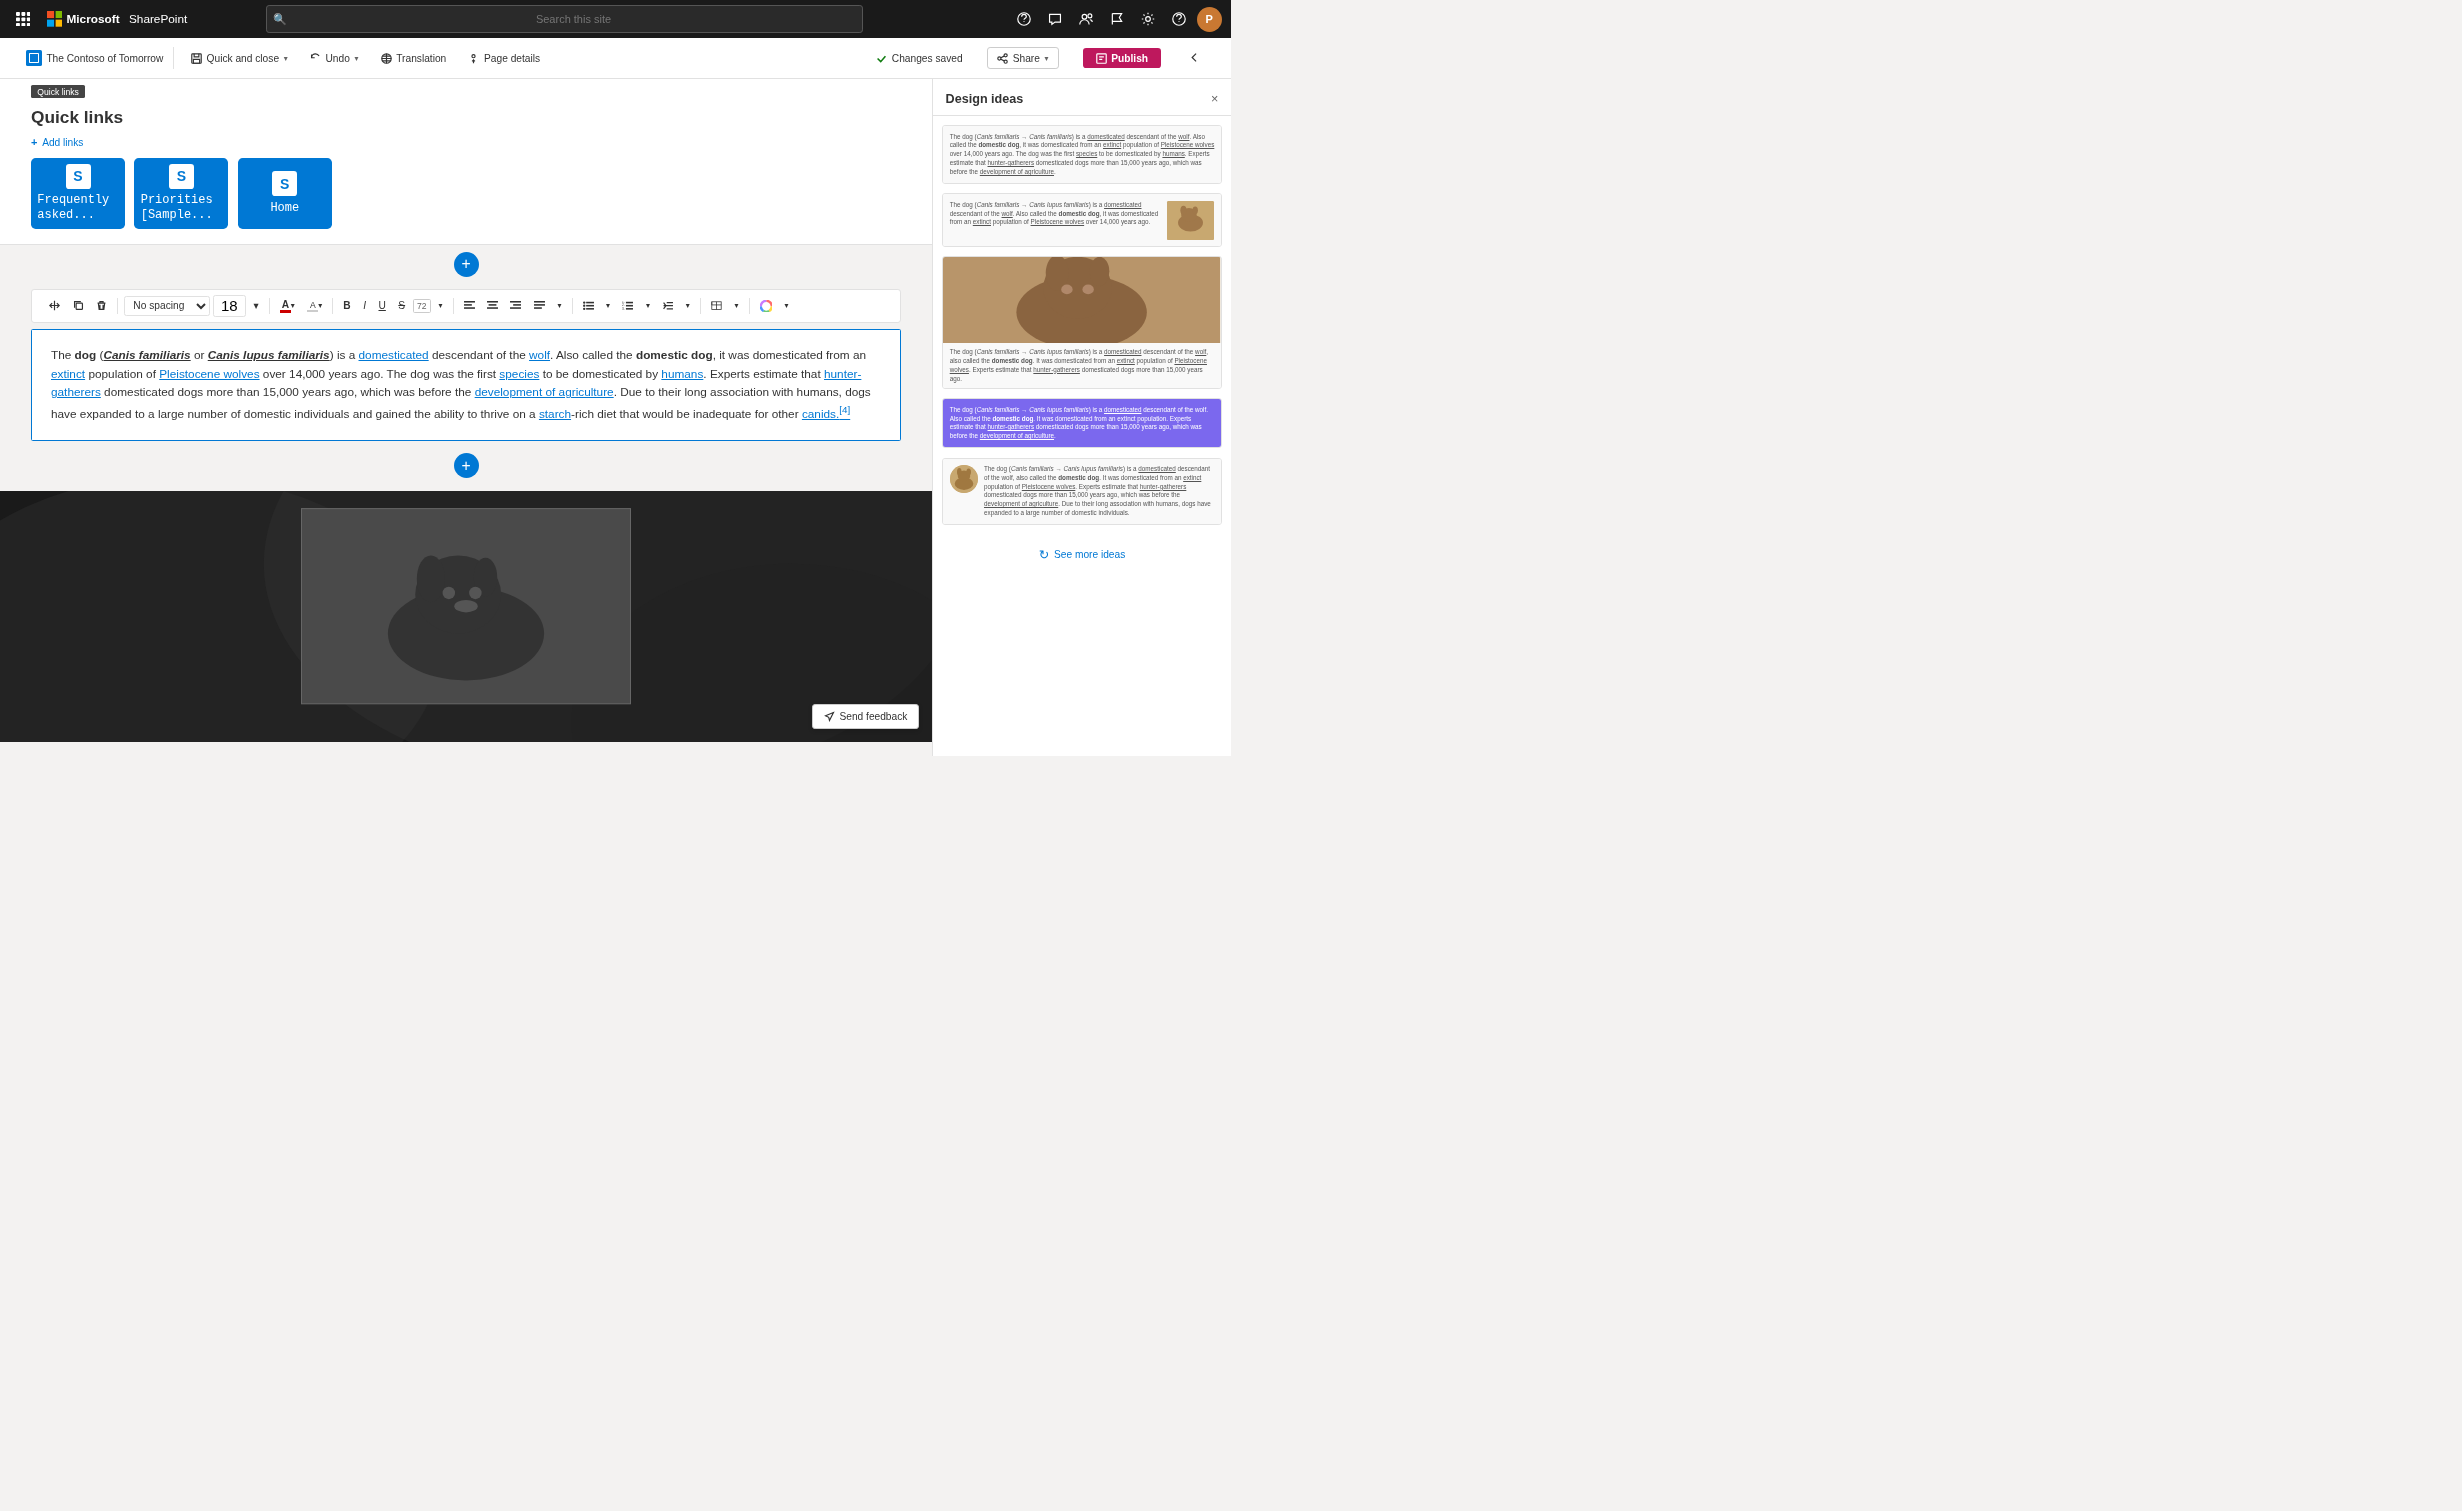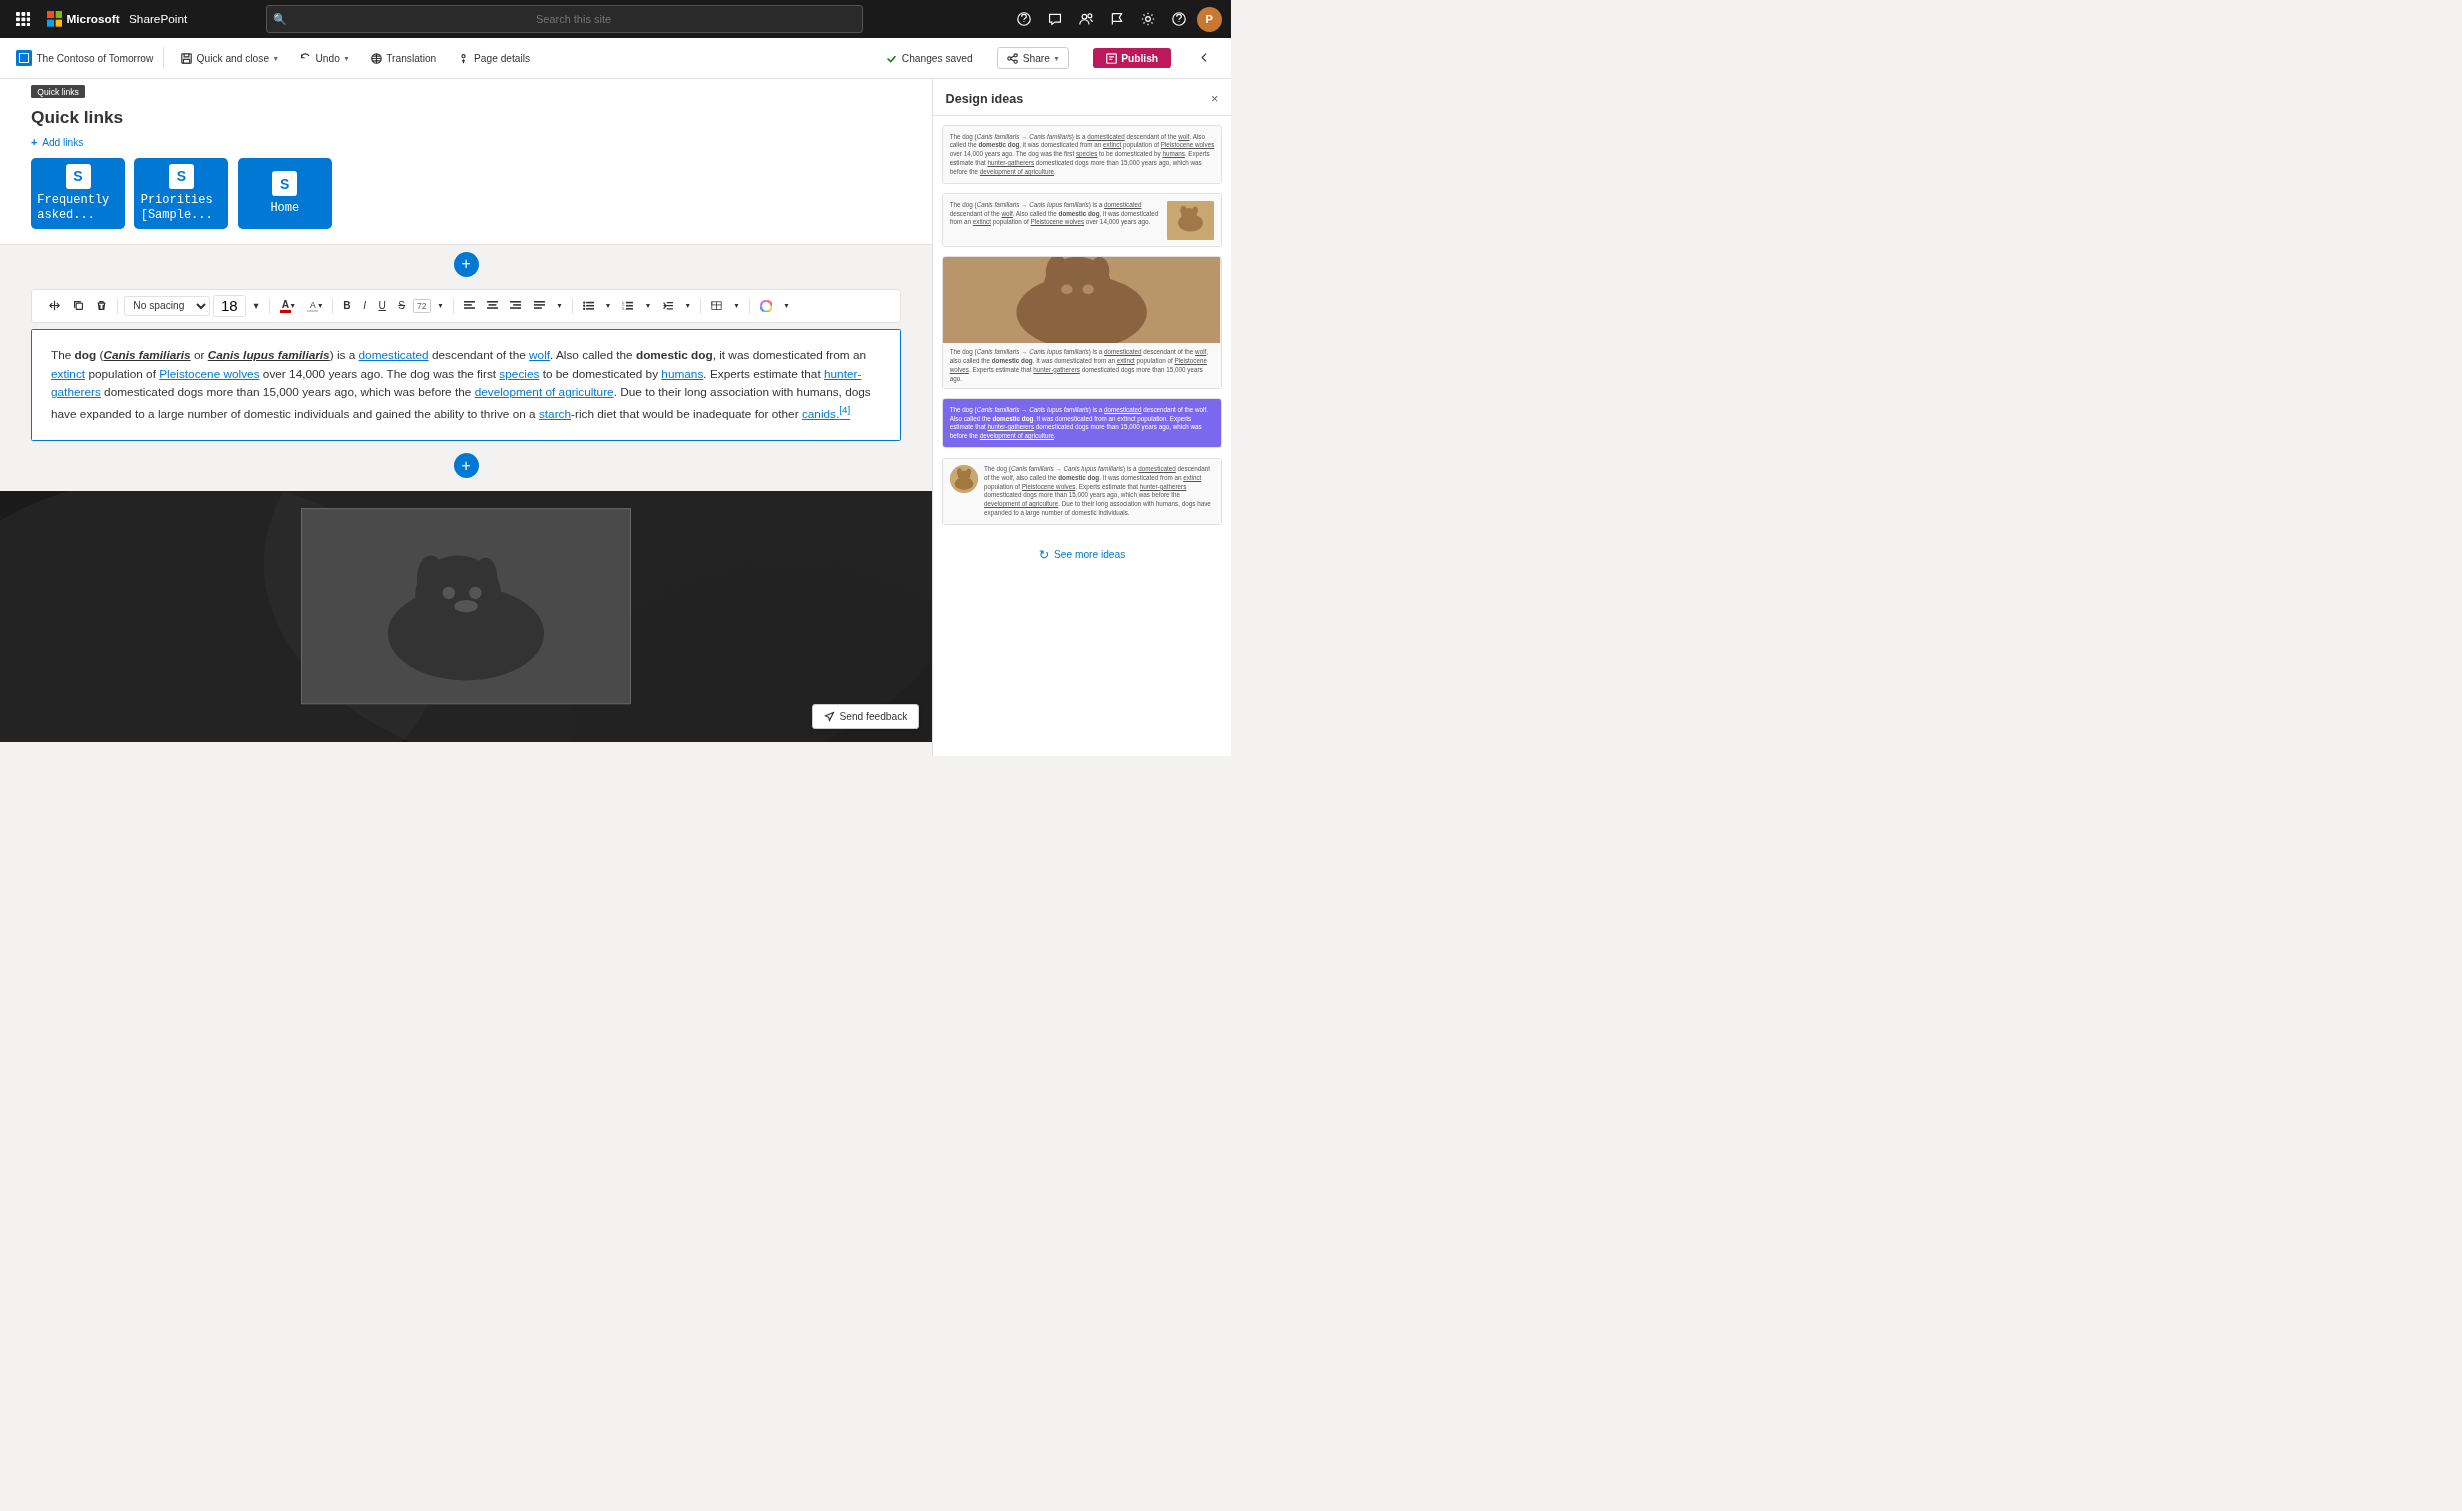--- a/index.html
+++ b/index.html
@@ -19,21 +19,21 @@
     .nav-search-icon { position: absolute; left: 7.9px; top: 50%; transform: translateY(-50%); color: #aaa; font-size: 11px; }
     .nav-actions { display: flex; align-items: center; gap: 3.1px; margin-left: auto; }
     .nav-action-btn {
       width: 28px; height: 28px; border-radius: 3.1px; background: transparent; border: none;
       color: #fff; font-size: 12.6px; cursor: pointer; display: flex; align-items: center; justify-content: center;
     }
     .nav-avatar { width: 25px; height: 25px; border-radius: 50%; background: #c97832; display: flex; align-items: center; justify-content: center; color: #fff; font-size: 11px; font-weight: 600; cursor: pointer; }
 
     
     .toolbar {
-      display: flex; align-items: center; background: #fff; height: 41px; padding: 0 16px;
+      display: flex; align-items: center; background: #fff; height: 41px; padding: 0 26px;
       border-bottom: 0.8px solid #e1e1e1; gap: 6.3px;
     }
     .toolbar-page-info { display: flex; align-items: center; gap: 4.7px; font-size: 10.2px; color: #333; }
     .toolbar-page-icon { width: 15.7px; height: 15.7px; background: #0078d4; border-radius: 1.6px; display: flex; align-items: center; justify-content: center; }
     .toolbar-page-icon-inner { width: 9.4px; height: 9.4px; border: 1.6px solid #fff; border-radius: 0.8px; }
     .toolbar-divider { width: 0.8px; height: 22px; background: #e1e1e1; margin: 0 3.1px; }
     .toolbar-btn {
       display: flex; align-items: center; gap: 4.7px; padding: 4.7px 7.9px; border: none; background: transparent;
       border-radius: 3.1px; cursor: pointer; font-size: 10.2px; color: #333; white-space: nowrap;
     }

